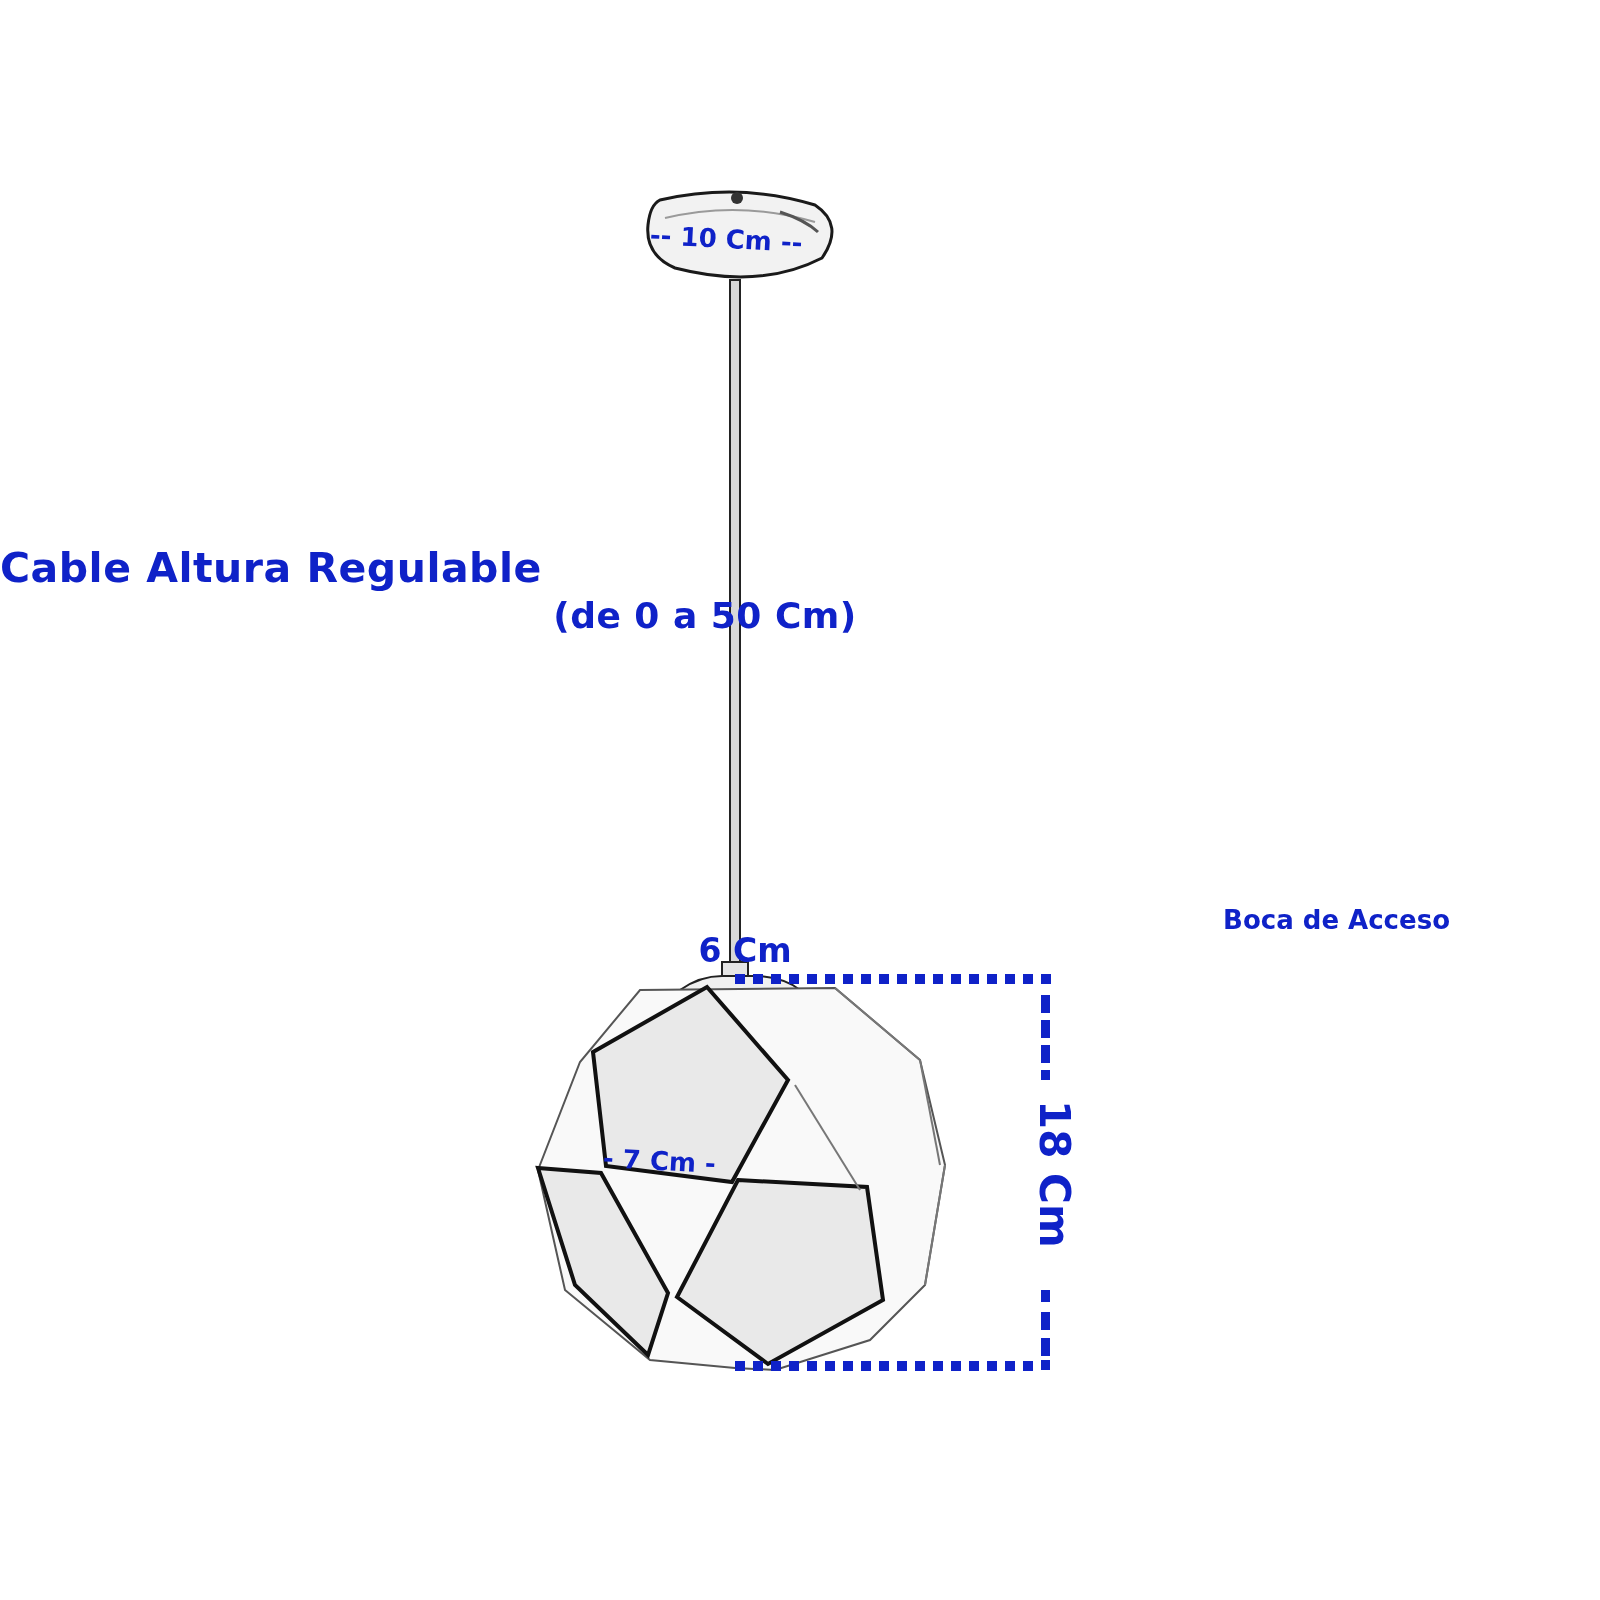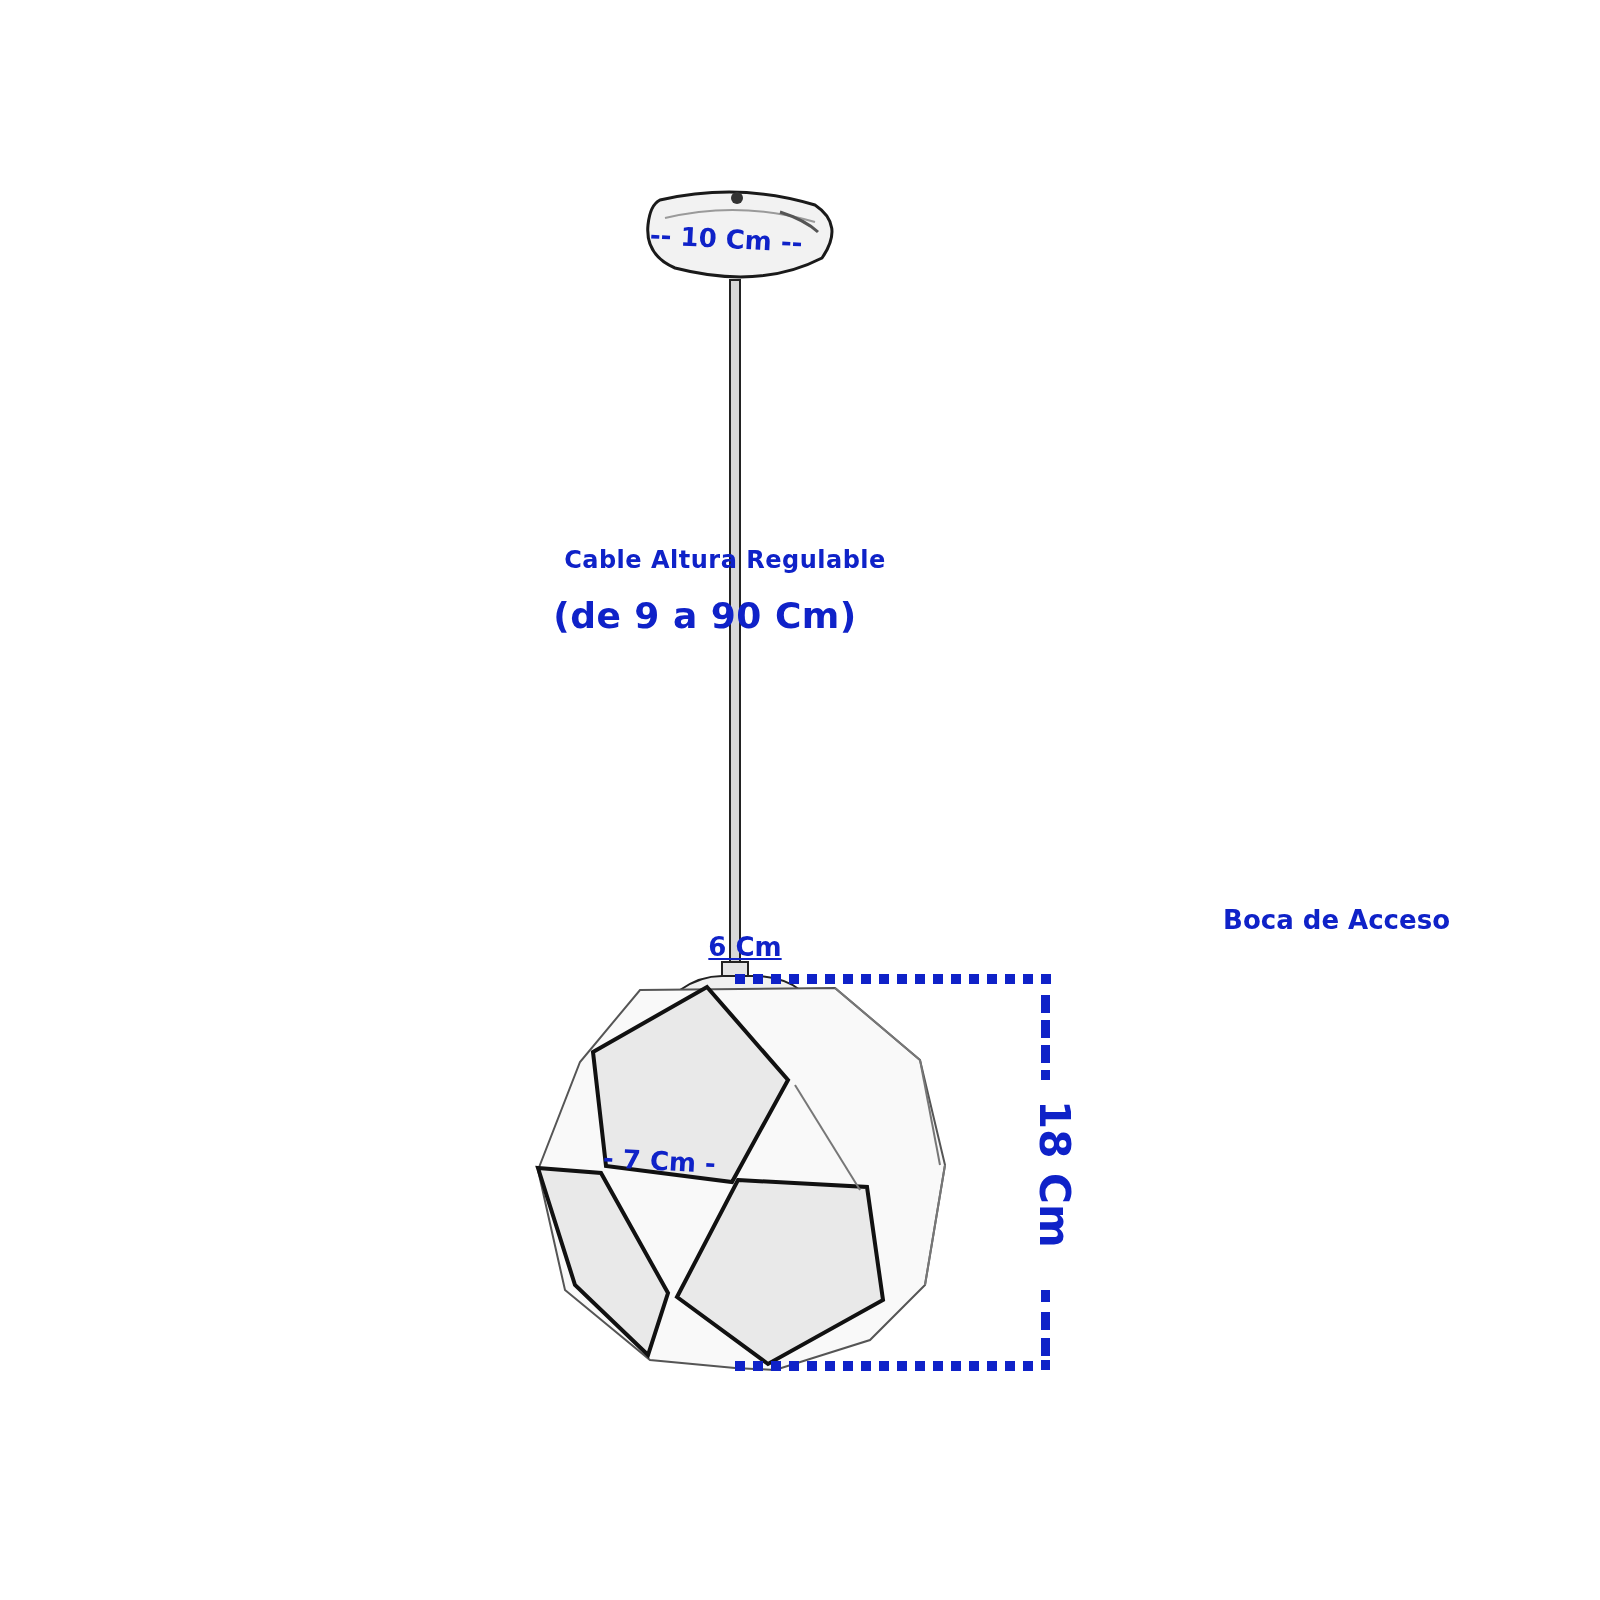--- a/index.html
+++ b/index.html
@@ -6,24 +6,24 @@
     body { width: 1600px; height: 1600px; position: relative; overflow: hidden; }
     .canvas { position: absolute; left: 0; top: 0; width: 1600px; height: 1600px; }
     .label {
       position: absolute;
       font-family: "DejaVu Sans", sans-serif;
       font-weight: bold;
       color: #0f22c8;
       white-space: nowrap;
       line-height: 1;
     }
-    .cable-title { left: 0; width: 1450px; text-align: center; top: 548px; font-size: 24px; letter-spacing: 0.5px; }
+    .cable-title { left: 0; width: 1450px; text-align: left; top: 548px; font-size: 41px; letter-spacing: 0.5px; }
     .cable-sub { left: 0; width: 1410px; text-align: center; top: 598px; font-size: 36px; letter-spacing: 0.5px; }
     .boca-title { left: 0; width: 1450px; text-align: right; top: 907px; font-size: 26px; }
-    .boca-sub { left: 0; width: 1490px; text-align: center; top: 934px; font-size: 26px; text-decoration: underline; }
+    .boca-sub { left: 0; width: 1490px; text-align: center; top: 934px; font-size: 33px; }
     .canopy-dim { left: 650px; top: 222px; font-size: 26px; transform: rotate(3deg); transform-origin: left center; }
     .face-dim { left: 603px; top: 1145px; font-size: 26px; transform: rotate(3deg); transform-origin: left center; }
     .height-dim {
       left: 1030px; top: 1100px; font-size: 42px;
       transform: rotate(90deg); transform-origin: left top;
       left: 1075px;
     }
   </style>
 </head>
 <body>
@@ -113,18 +113,18 @@
           <rect x="969" y="1361" width="10" height="10"></rect>
         <rect x="987" y="1361" width="10" height="10"></rect>
           <rect x="1005" y="1361" width="10" height="10"></rect>
         <rect x="1023" y="1361" width="10" height="10"></rect>
       </g>
     </g>
   </svg>
 
   <div class="label canopy-dim">-- 10 Cm --</div>
   <div class="label cable-title">Cable Altura Regulable</div>
-  <div class="label cable-sub">(de 9 a 90 Cm)</div>
+  <div class="label cable-sub">(de 0 a 50 Cm)</div>
   <div class="label boca-title">Boca de Acceso</div>
   <div class="label boca-sub">6 Cm</div>
   <div class="label face-dim">- 7 Cm -</div>
   <div class="label height-dim">18 Cm</div>
 </div>
 
 </body></html>

